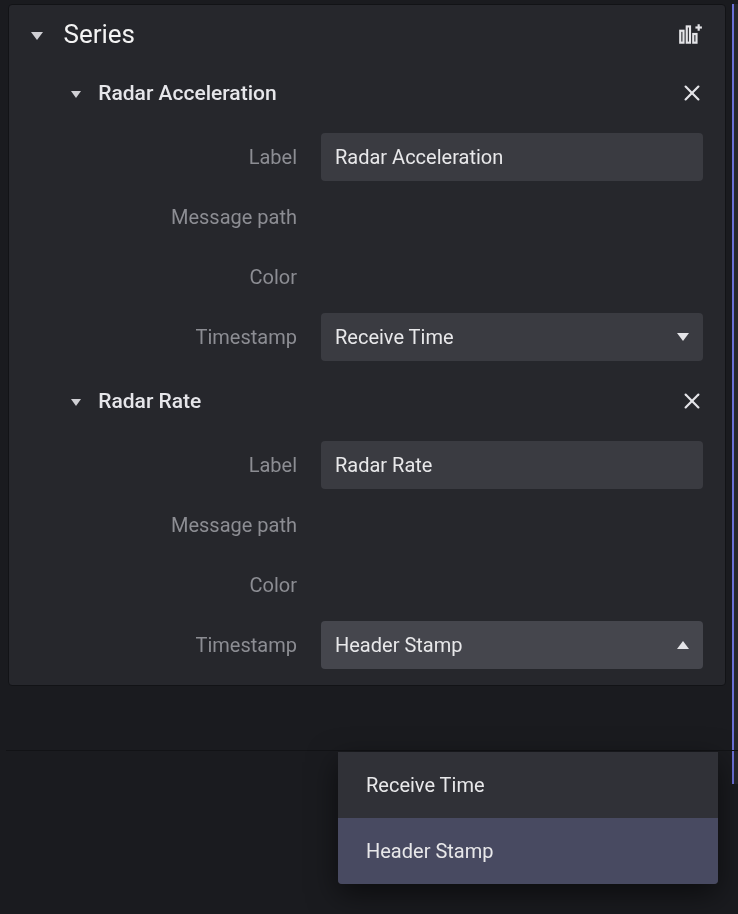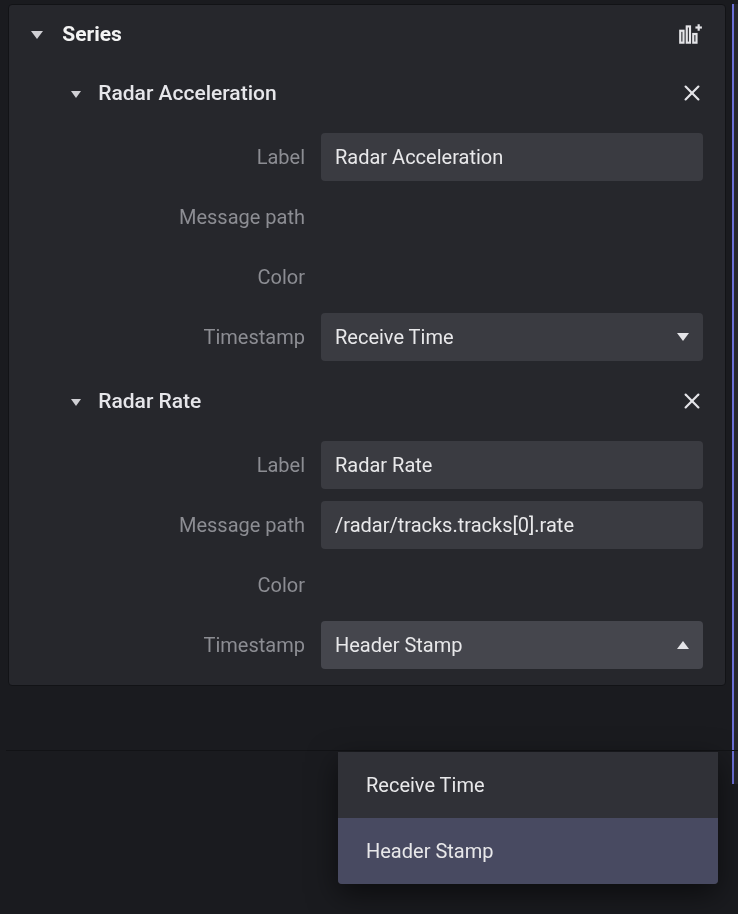--- a/index.html
+++ b/index.html
@@ -19,22 +19,22 @@
     right: 0;
     width: 6px;
     height: 780px;
     border-left: 2px solid #6b6fd6;
     background: #26272c;
   }
   .row { display: flex; align-items: center; }
   .section-header {
     height: 58px;
     padding: 0 22px 0 22px;
-    font-size: 21px;
-    font-weight: 700;
+    font-size: 26px;
+    font-weight: 400;
     color: #f3f3f3;
     justify-content: space-between;
   }
   .caret {
     display: inline-block;
     width: 0; height: 0;
     border-left: 6px solid transparent;
     border-right: 6px solid transparent;
     border-top: 8px solid #cfcfd4;
     margin-right: 14px;
@@ -65,21 +65,21 @@
     display: flex;
     align-items: center;
     height: 52px;
     margin: 8px 22px 8px 22px;
   }
   .field-label {
     width: 290px;
     text-align: right;
     color: #8c8d93;
     font-size: 20px;
-    padding-right: 16px;
+    padding-right: 24px;
   }
   .field-control {
     flex: 1;
     height: 48px;
     background: #3a3b41;
     border-radius: 4px;
     display: flex;
     align-items: center;
     padding: 0 14px;
     color: #e8e8ea;
@@ -231,23 +231,20 @@
 
       <div class="field-row">
         <div class="field-label">Label</div>
         <div class="field-control">
           <input value="Radar Rate" style="">
         </div>
       </div>
 
       <div class="field-row">
         <div class="field-label">Message path</div>
-        <div class="field-control">
-          <input value="/radar/tracks.tracks[0].rate" style="">
-        </div>
       </div>
 
       <div class="field-row">
         <div class="field-label">Color</div>
       </div>
 
       <div class="field-row">
         <div class="field-label">Timestamp</div>
         <div class="field-control" style="background:#45464d;">
           <span>Header Stamp</span>

